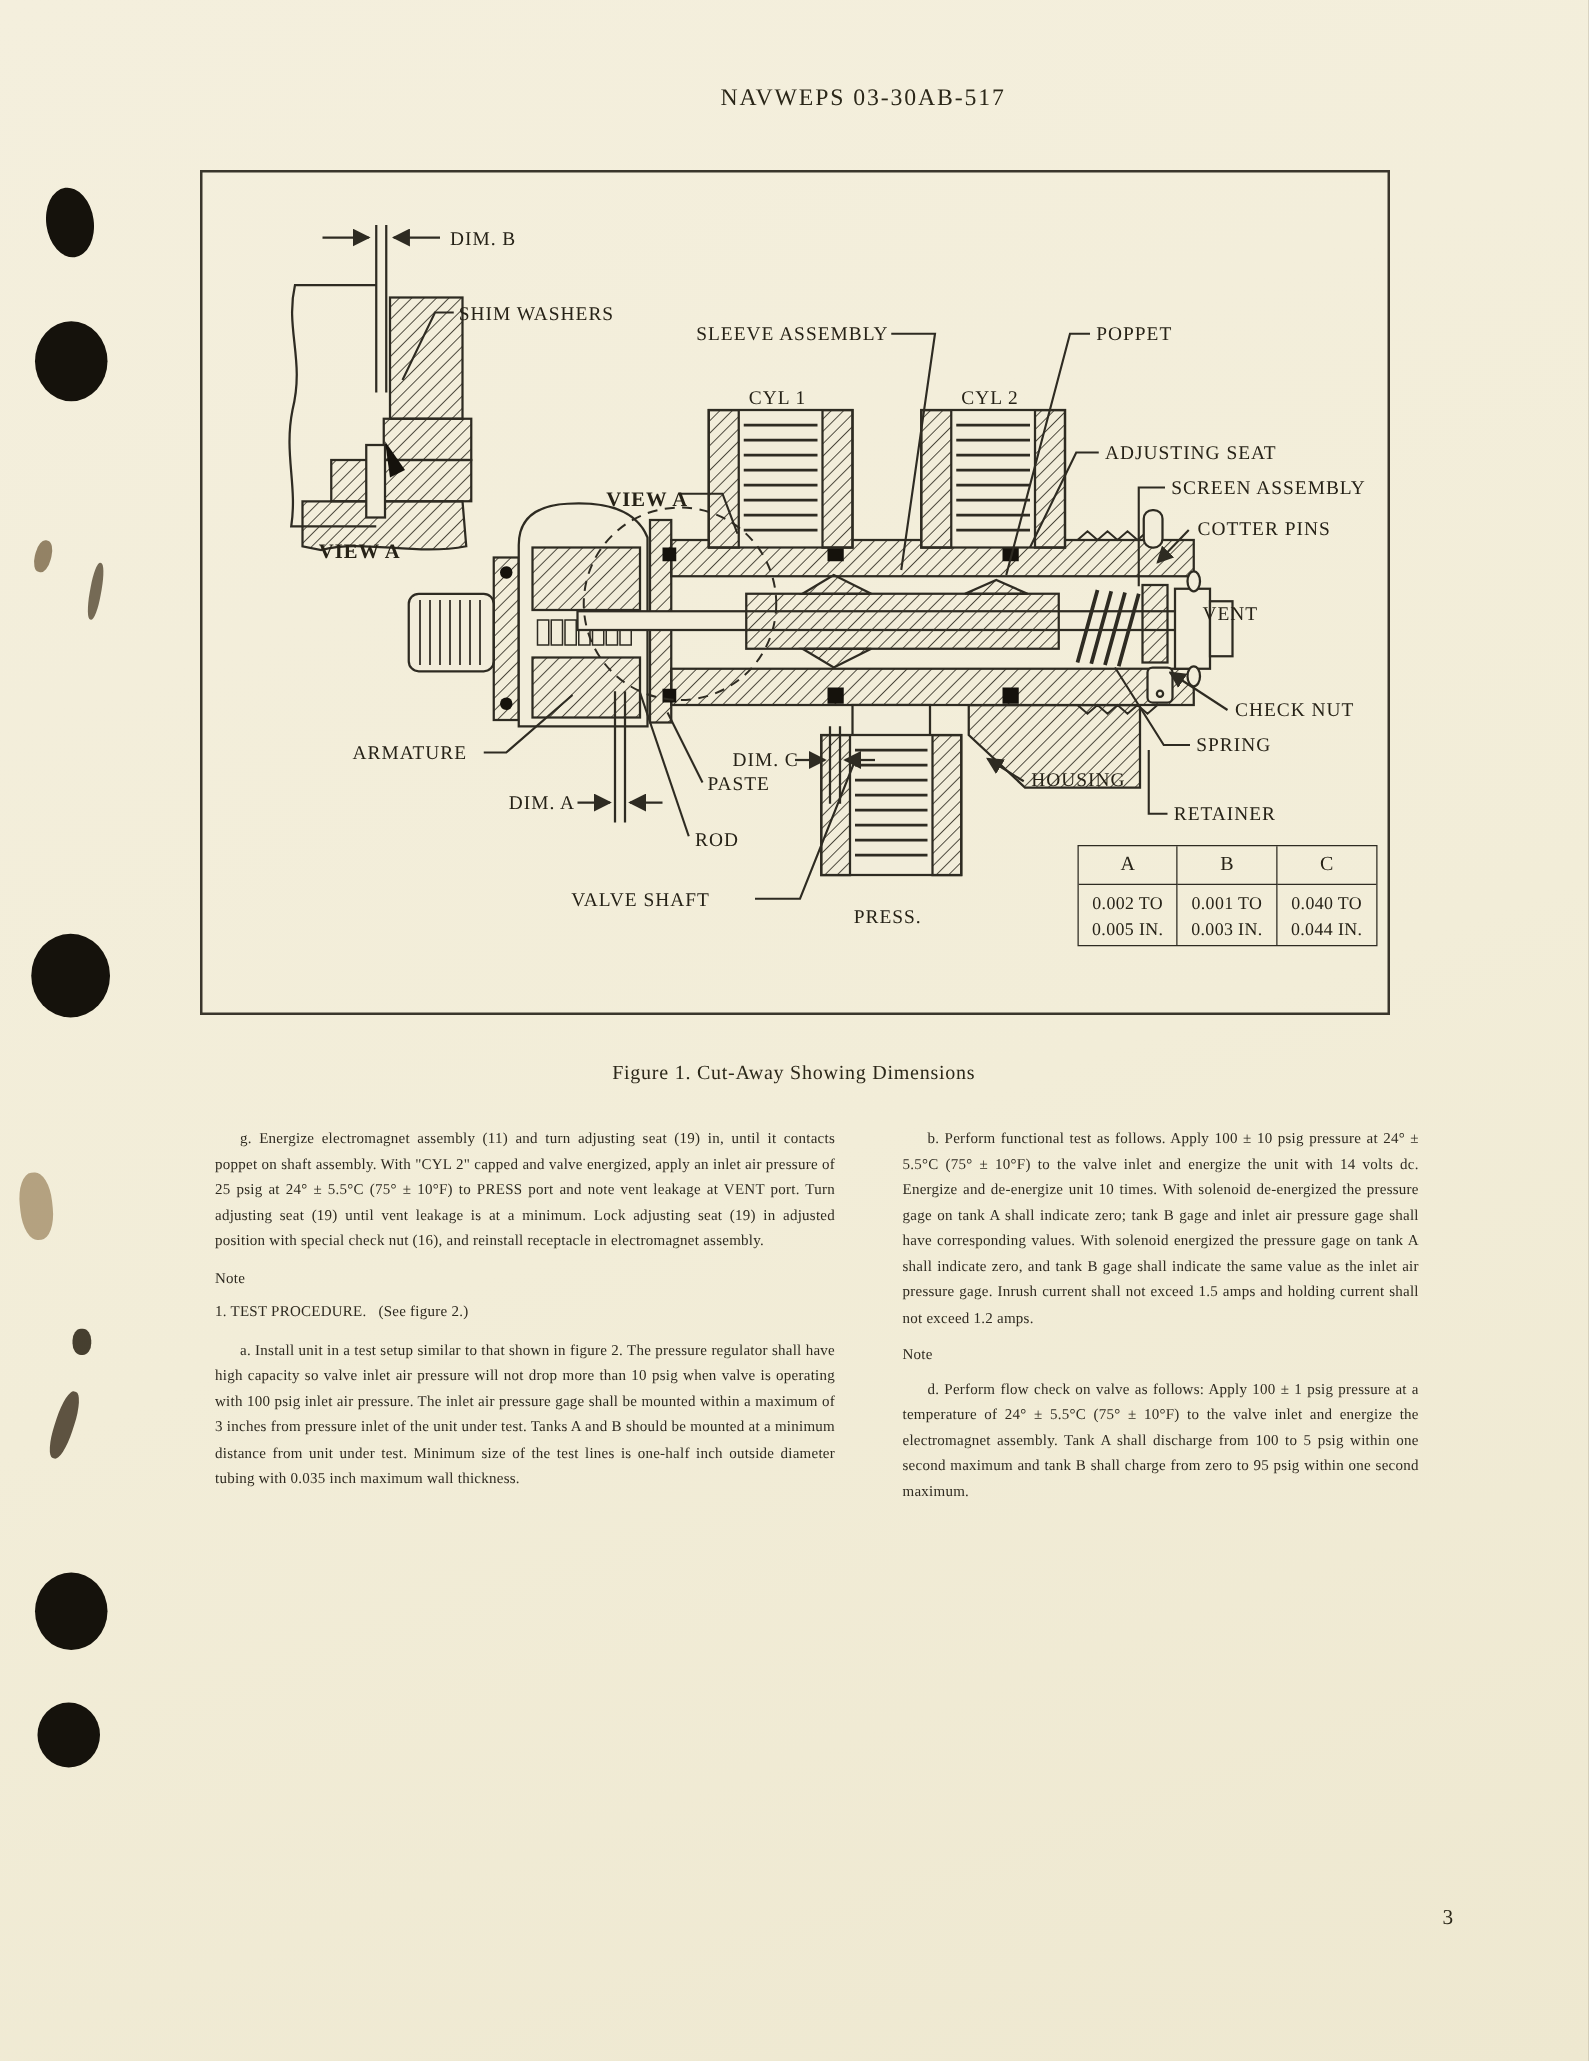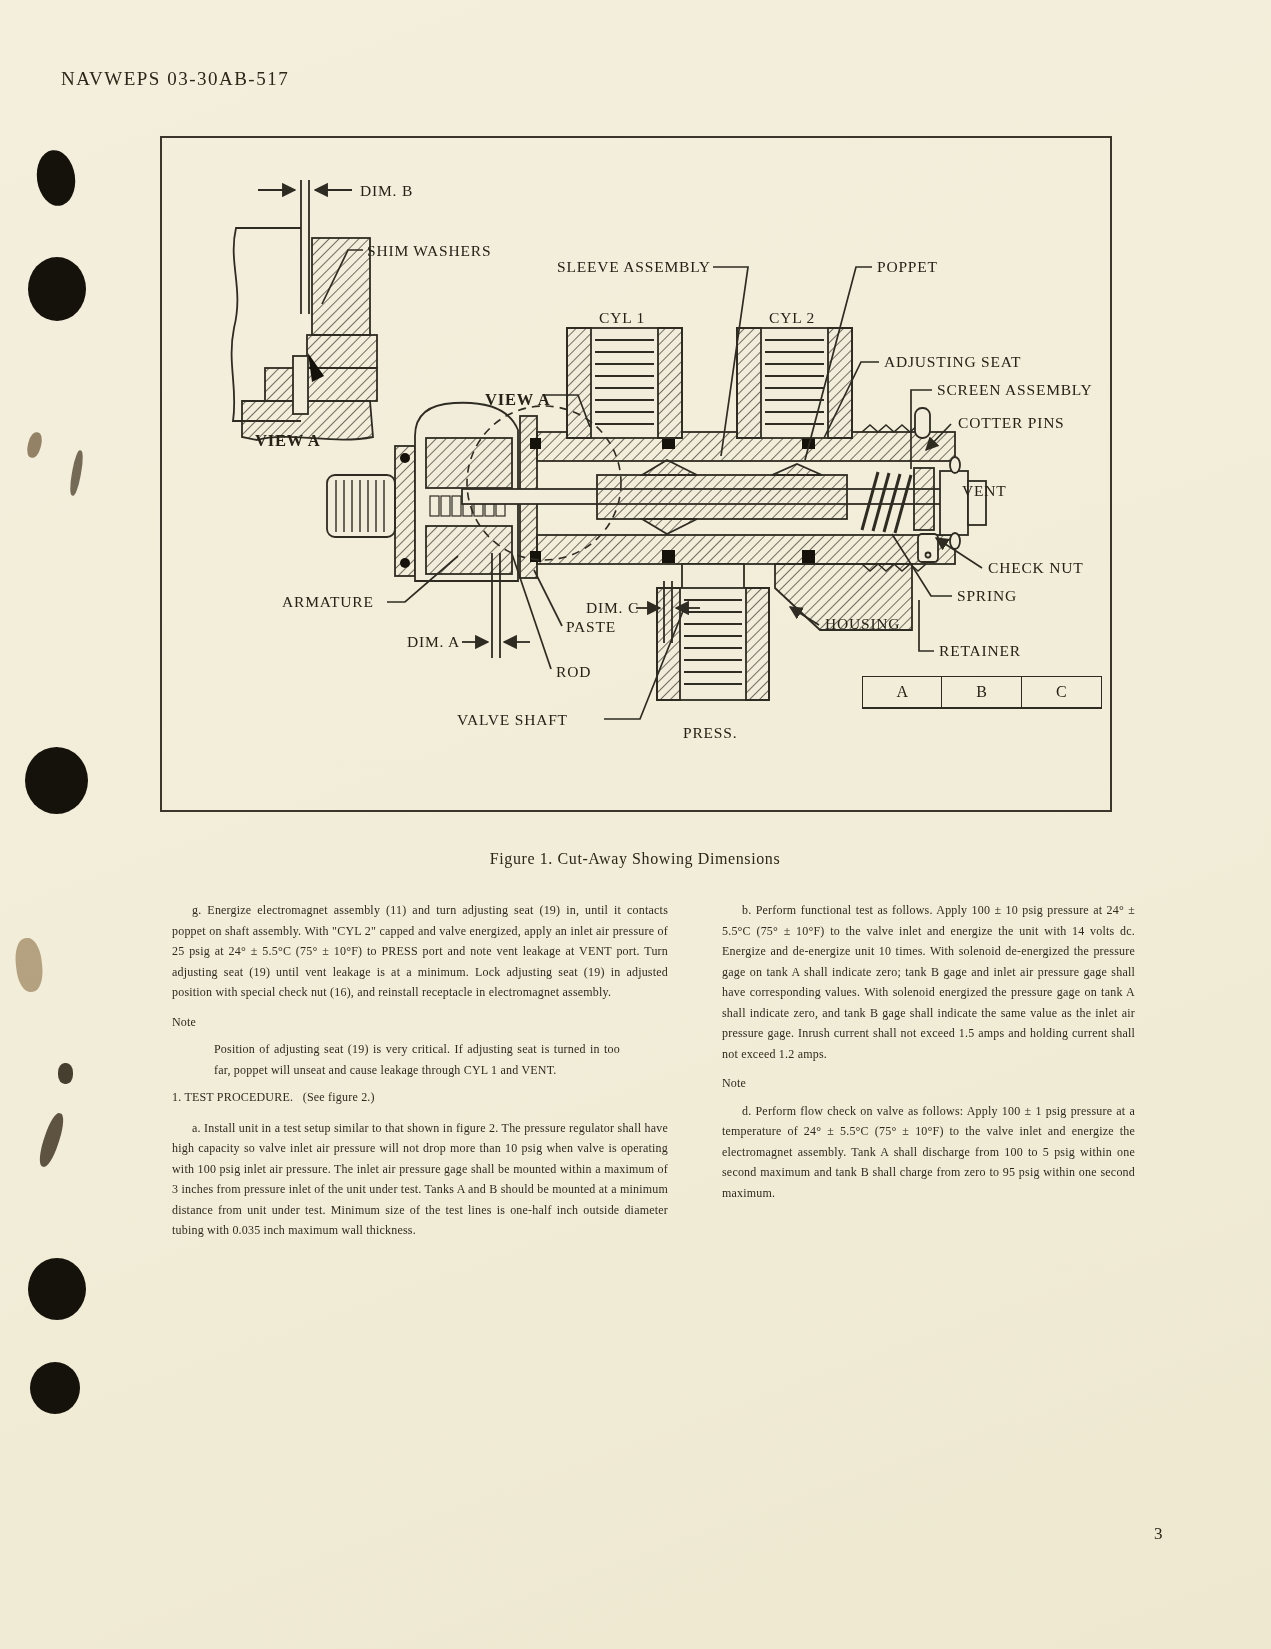--- a/index.html
+++ b/index.html
@@ -17,22 +17,22 @@
   .m4{left:28px;top:1258px;width:58px;height:62px;}
   .m5{left:30px;top:1362px;width:50px;height:52px;}
   .smudge{position:absolute;border-radius:45%;}
   .s1{left:28px;top:432px;width:13px;height:26px;background:rgba(95,72,38,.65);transform:rotate(14deg);}
   .s2{left:72px;top:450px;width:9px;height:46px;background:rgba(62,50,28,.7);transform:rotate(10deg);}
   .s3{left:16px;top:938px;width:26px;height:54px;background:rgba(118,85,40,.5);transform:rotate(-6deg);}
   .s4{left:58px;top:1063px;width:15px;height:21px;background:rgba(40,32,18,.85);}
   .s5{left:44px;top:1112px;width:15px;height:56px;background:rgba(52,40,22,.78);transform:rotate(18deg);}
 
   .header{
-    position:absolute;top:68px;left:0;width:1271px;padding-left:61px;box-sizing:border-box;
-    font-size:19px;letter-spacing:1.5px;color:#2b2719;
+    position:absolute;top:68px;left:0;width:1271px;padding-left:110px;box-sizing:border-box;
+    text-align:center;font-size:19px;letter-spacing:1.5px;color:#2b2719;
   }
 
   .figure-box{
     position:absolute;left:160px;top:136px;width:948px;height:672px;
     border:2.5px solid #3a362c;box-sizing:content-box;
   }
   .figure-box svg{display:block;}
   .dlabel{font:15.5px "Liberation Serif","DejaVu Serif",serif;fill:#262217;letter-spacing:.8px;}
   .dlabel-b{font-weight:bold;font-size:16.5px;}
 
@@ -226,29 +226,33 @@
       <text class="dlabel" x="295" y="587">VALVE SHAFT</text>
       <text class="dlabel" x="521" y="600">PRESS.</text>
     </svg>
 
     <div class="dim-table">
       <div class="dim-row dim-head">
         <div class="dim-cell">A</div>
         <div class="dim-cell">B</div>
         <div class="dim-cell">C</div>
       </div>
+      <div class="dim-row dim-vals">
+        <div class="dim-cell">0.002 TO 0.005 IN.</div>
+        <div class="dim-cell">0.001 TO 0.003 IN.</div>
+        <div class="dim-cell">0.040 TO 0.044 IN.</div>
+      </div>
     </div>
   </div>
 
   <div class="caption">Figure 1. Cut-Away Showing Dimensions</div>
 
   <div class="col col-left">
     <p class="para">g. Energize electromagnet assembly (11) and turn adjusting seat (19) in, until it contacts poppet on shaft assembly. With "CYL 2" capped and valve energized, apply an inlet air pressure of 25 psig at 24° ± 5.5°C (75° ± 10°F) to PRESS port and note vent leakage at VENT port. Turn adjusting seat (19) until vent leakage is at a minimum. Lock adjusting seat (19) in adjusted position with special check nut (16), and reinstall receptacle in electromagnet assembly.</p>
     <div class="note-head">Note</div>
-    <p class="note-body">Position of adjusting seat (19) is very critical. If adjusting seat is turned in too far, poppet will unseat and cause leakage through CYL 1 and VENT.</p>
     <div class="section-head">1. TEST PROCEDURE.   (See figure 2.)</div>
     <p class="para">a. Install unit in a test setup similar to that shown in figure 2. The pressure regulator shall have high capacity so valve inlet air pressure will not drop more than 10 psig when valve is operating with 100 psig inlet air pressure. The inlet air pressure gage shall be mounted within a maximum of 3 inches from pressure inlet of the unit under test. Tanks A and B should be mounted at a minimum distance from unit under test. Minimum size of the test lines is one-half inch outside diameter tubing with 0.035 inch maximum wall thickness.</p>
   </div>
 
   <div class="col col-right">
     <p class="para">b. Perform functional test as follows. Apply 100 ± 10 psig pressure at 24° ± 5.5°C (75° ± 10°F) to the valve inlet and energize the unit with 14 volts dc. Energize and de-energize unit 10 times. With solenoid de-energized the pressure gage on tank A shall indicate zero; tank B gage and inlet air pressure gage shall have corresponding values. With solenoid energized the pressure gage on tank A shall indicate zero, and tank B gage shall indicate the same value as the inlet air pressure gage. Inrush current shall not exceed 1.5 amps and holding current shall not exceed 1.2 amps.</p>
     <div class="note-head">Note</div>
     <p class="para">d. Perform flow check on valve as follows: Apply 100 ± 1 psig pressure at a temperature of 24° ± 5.5°C (75° ± 10°F) to the valve inlet and energize the electromagnet assembly. Tank A shall discharge from 100 to 5 psig within one second maximum and tank B shall charge from zero to 95 psig within one second maximum.</p>
   </div>
 

